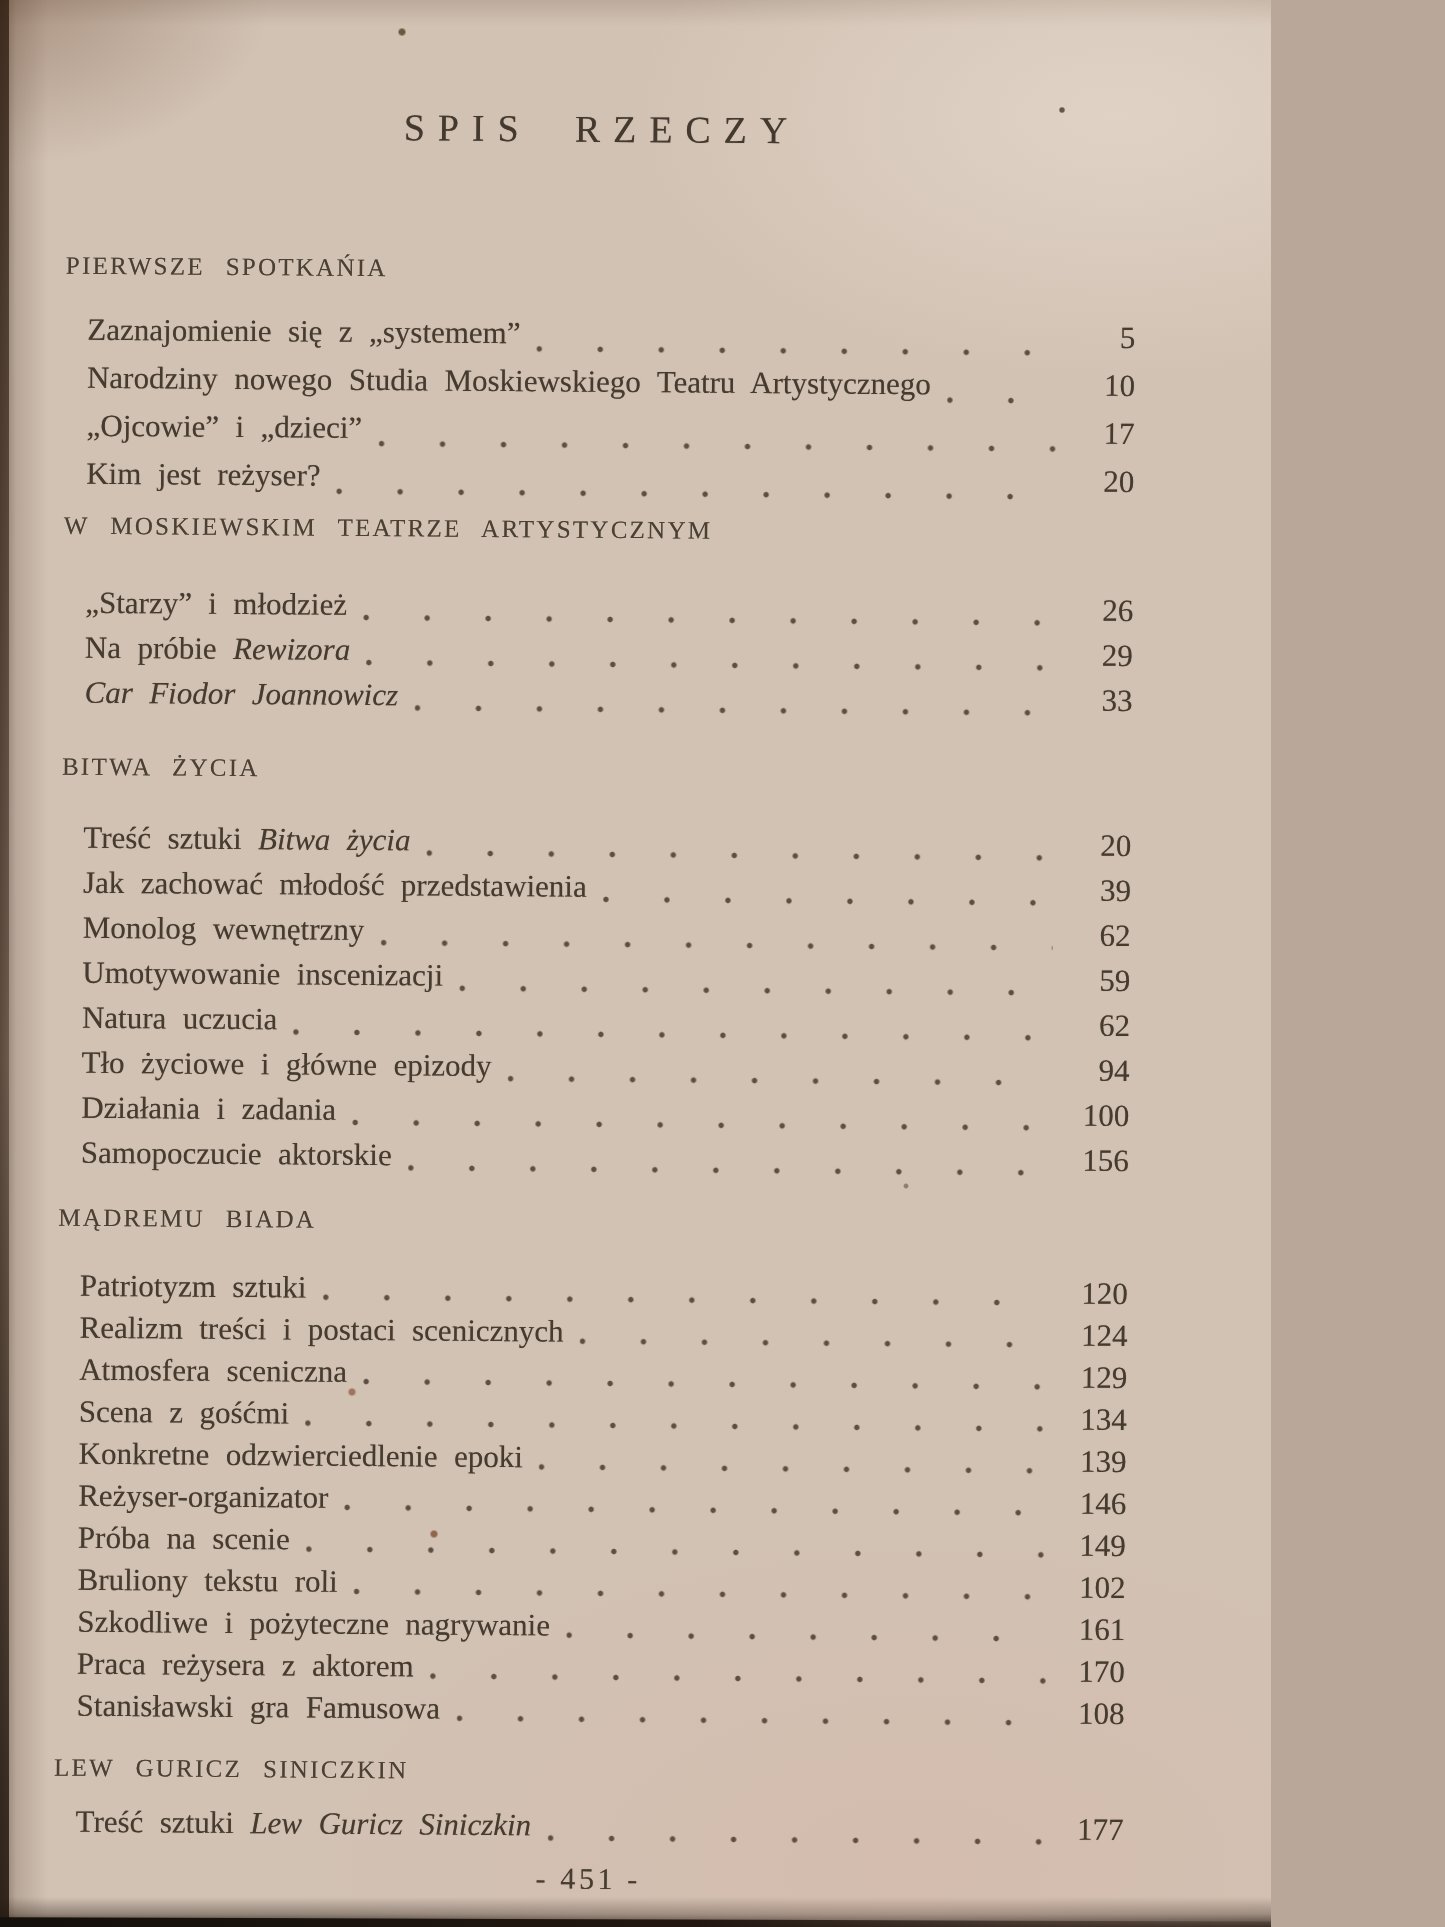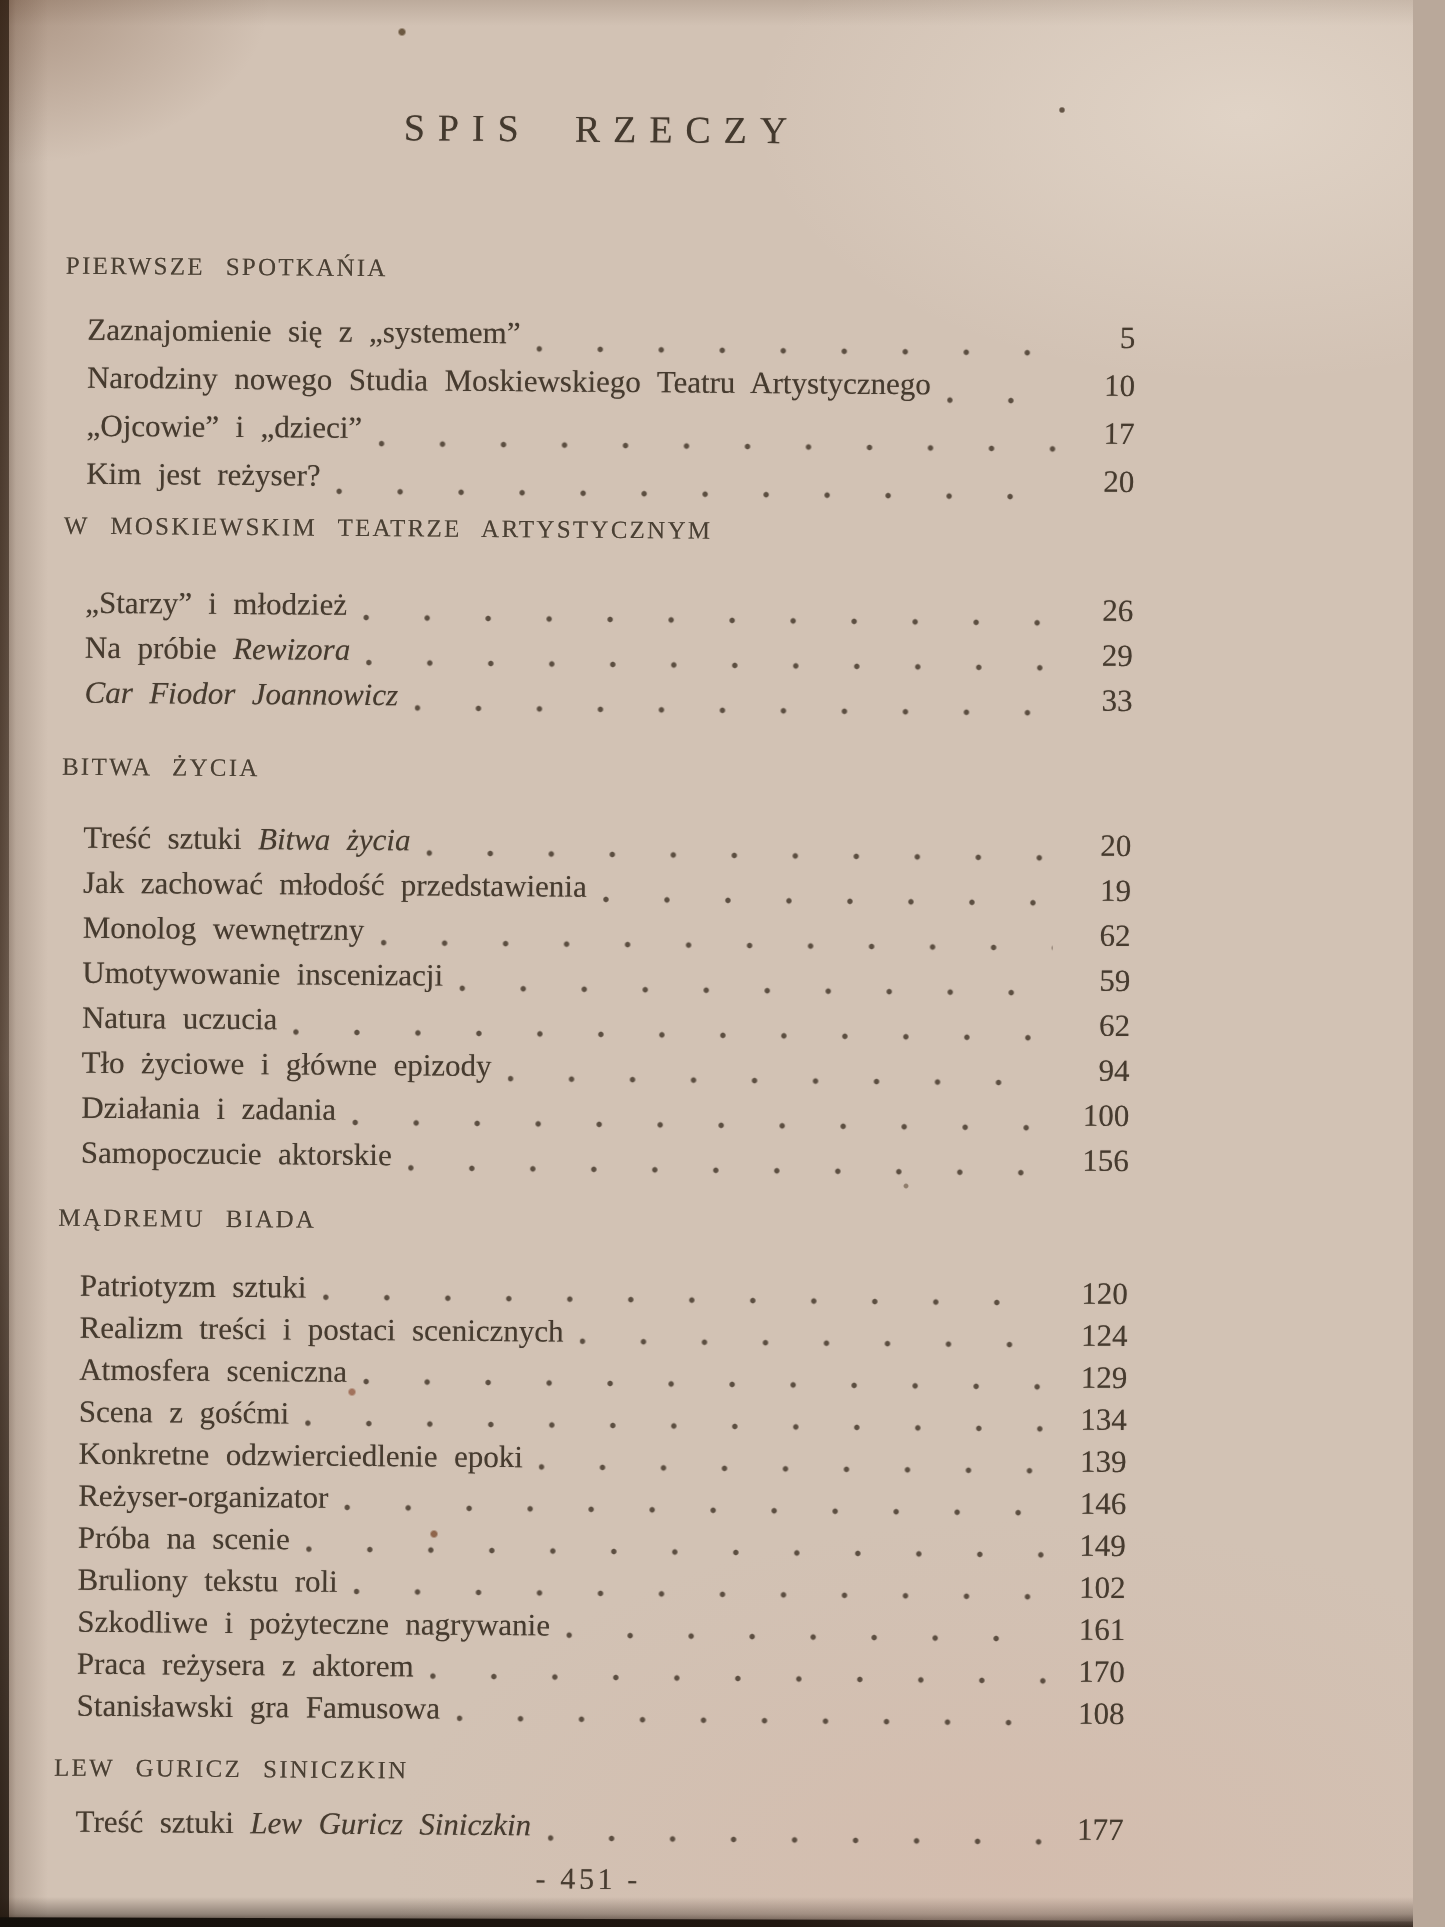--- a/index.html
+++ b/index.html
@@ -2,21 +2,21 @@
 <html><head>
 <meta charset="utf-8">
 <style>
   html,body{margin:0;padding:0;}
   body{
     width:1445px;height:1927px;overflow:hidden;
     background:#b9a89a;
     font-family:"Liberation Serif", serif;
   }
   .page{
-    position:relative;width:1413px;height:1927px;overflow:hidden;
+    position:relative;width:1271px;height:1927px;overflow:hidden;
     background-color:#d2c2b4;
     background-repeat:no-repeat;
     background-image:
       radial-gradient(circle at 402px 32px, rgba(90,70,45,.85) 2.5px, transparent 4.5px),
       radial-gradient(circle at 1062px 110px, rgba(70,55,40,.8) 2px, transparent 3.5px),
       radial-gradient(circle at 352px 1392px, rgba(140,80,55,.7) 2.5px, transparent 4.5px),
       radial-gradient(circle at 434px 1534px, rgba(120,70,40,.75) 2.5px, transparent 4.5px),
       radial-gradient(circle at 906px 1186px, rgba(90,70,50,.55) 1.8px, transparent 3px),
       radial-gradient(ellipse 700px 380px at 88% 6%, rgba(238,228,216,.5), transparent 70%),
       radial-gradient(ellipse 360px 220px at 0% 0%, rgba(105,70,48,.38), transparent 75%),
@@ -127,21 +127,21 @@
     <div class="sec-heading" style="top:753px">BITWA ŻYCIA</div>
     <div class="entries" style="top:820px; --lh:45px">
       <div class="entry">
         <span class="t"><span>Treść sztuki </span><i>Bitwa życia</i></span>
         <span class="leader"></span>
         <span class="num">20</span>
       </div>
       <div class="entry">
         <span class="t"><span>Jak zachować młodość przedstawienia </span><i></i></span>
         <span class="leader"></span>
-        <span class="num">19</span>
+        <span class="num">39</span>
       </div>
       <div class="entry">
         <span class="t"><span>Monolog wewnętrzny </span><i></i></span>
         <span class="leader"></span>
         <span class="num">62</span>
       </div>
       <div class="entry">
         <span class="t"><span>Umotywowanie inscenizacji</span><i></i></span>
         <span class="leader"></span>
         <span class="num">59</span>

